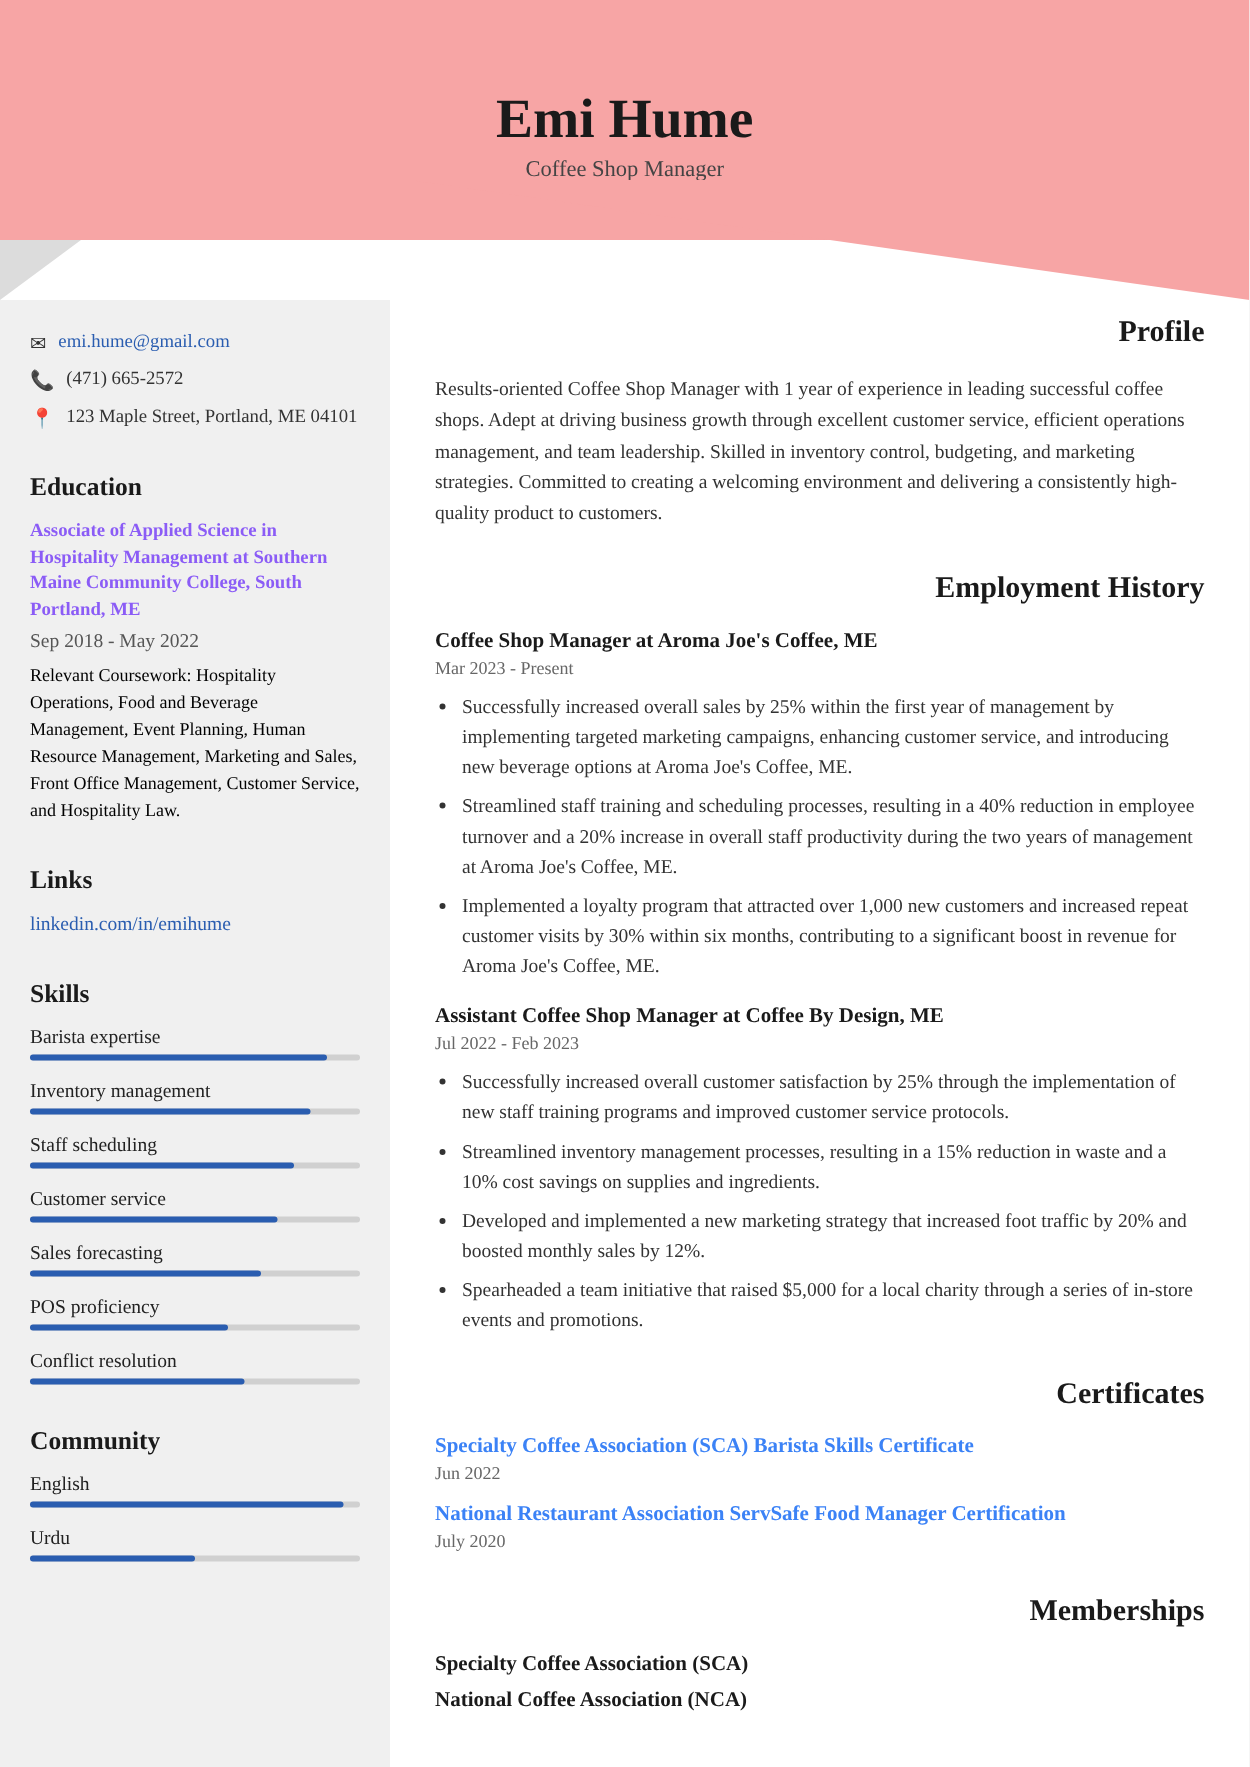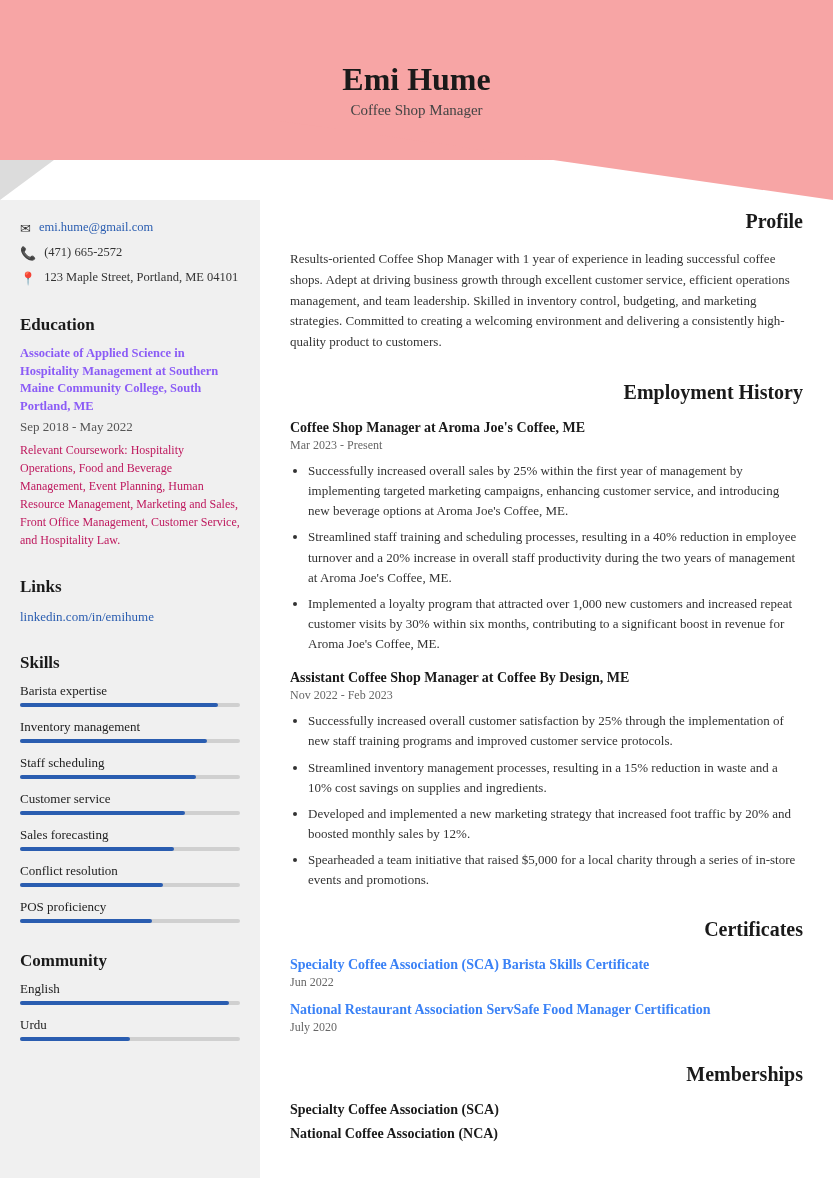--- a/index.html
+++ b/index.html
@@ -36,21 +36,21 @@
       content: '';
       position: absolute;
       bottom: -40px;
       right: 0;
       width: 560px;
       height: 80px;
       background: #f7a5a5;
       clip-path: polygon(0 0, 100% 0, 100% 100%);
     }
     .header-name {
-      font-size: 32px;
+      font-size: 37px;
       font-weight: bold;
       color: #1a1a1a;
       font-family: 'Georgia', serif;
     }
     .header-title {
       font-size: 15px;
       color: #444;
       margin-top: 4px;
     }
 
@@ -118,21 +118,21 @@
       line-height: 1.4;
       margin-bottom: 4px;
     }
     .education-dates {
       font-size: 13px;
       color: #555;
       margin-bottom: 6px;
     }
     .education-coursework {
       font-size: 12px;
-      color: #be185d;
+      color: #000000;
       line-height: 1.5;
     }
 
     .skill-item {
       margin-bottom: 12px;
     }
     .skill-label {
       font-size: 13px;
       color: #222;
       margin-bottom: 4px;
@@ -314,29 +314,29 @@
       <div class="skill-bar-fill" style="width:75%"></div>
     </div>
   </div>
             <div class="skill-item">
     <div class="skill-label">Sales forecasting</div>
     <div class="skill-bar-bg">
       <div class="skill-bar-fill" style="width:70%"></div>
     </div>
   </div>
             <div class="skill-item">
+    <div class="skill-label">POS proficiency</div>
+    <div class="skill-bar-bg">
+      <div class="skill-bar-fill" style="width:60%"></div>
+    </div>
+  </div>
+            <div class="skill-item">
     <div class="skill-label">Conflict resolution</div>
     <div class="skill-bar-bg">
       <div class="skill-bar-fill" style="width:65%"></div>
-    </div>
-  </div>
-            <div class="skill-item">
-    <div class="skill-label">POS proficiency</div>
-    <div class="skill-bar-bg">
-      <div class="skill-bar-fill" style="width:60%"></div>
     </div>
   </div>
           </div>
       </div>
 
       <div class="sidebar-section">
         <div class="sidebar-section-title">Community</div>
         <div id="languages-container">
             <div class="language-item">
     <div class="language-label">English</div>
@@ -369,21 +369,21 @@
     <div class="job-title">Coffee Shop Manager at Aroma Joe's Coffee, ME</div>
     <div class="job-dates">Mar 2023 - Present</div>
     <ul class="job-bullets">
                 <li>Successfully increased overall sales by 25% within the first year of management by implementing targeted marketing campaigns, enhancing customer service, and introducing new beverage options at Aroma Joe's Coffee, ME.</li>
                 <li>Streamlined staff training and scheduling processes, resulting in a 40% reduction in employee turnover and a 20% increase in overall staff productivity during the two years of management at Aroma Joe's Coffee, ME.</li>
                 <li>Implemented a loyalty program that attracted over 1,000 new customers and increased repeat customer visits by 30% within six months, contributing to a significant boost in revenue for Aroma Joe's Coffee, ME.</li>
               </ul>
   </div>
             <div>
     <div class="job-title">Assistant Coffee Shop Manager at Coffee By Design, ME</div>
-    <div class="job-dates">Nov 2022 - Feb 2023</div>
+    <div class="job-dates">Jul 2022 - Feb 2023</div>
     <ul class="job-bullets">
                 <li>Successfully increased overall customer satisfaction by 25% through the implementation of new staff training programs and improved customer service protocols.</li>
                 <li>Streamlined inventory management processes, resulting in a 15% reduction in waste and a 10% cost savings on supplies and ingredients.</li>
                 <li>Developed and implemented a new marketing strategy that increased foot traffic by 20% and boosted monthly sales by 12%.</li>
                 <li>Spearheaded a team initiative that raised $5,000 for a local charity through a series of in-store events and promotions.</li>
               </ul>
   </div>
           </div>
       </div>
 

